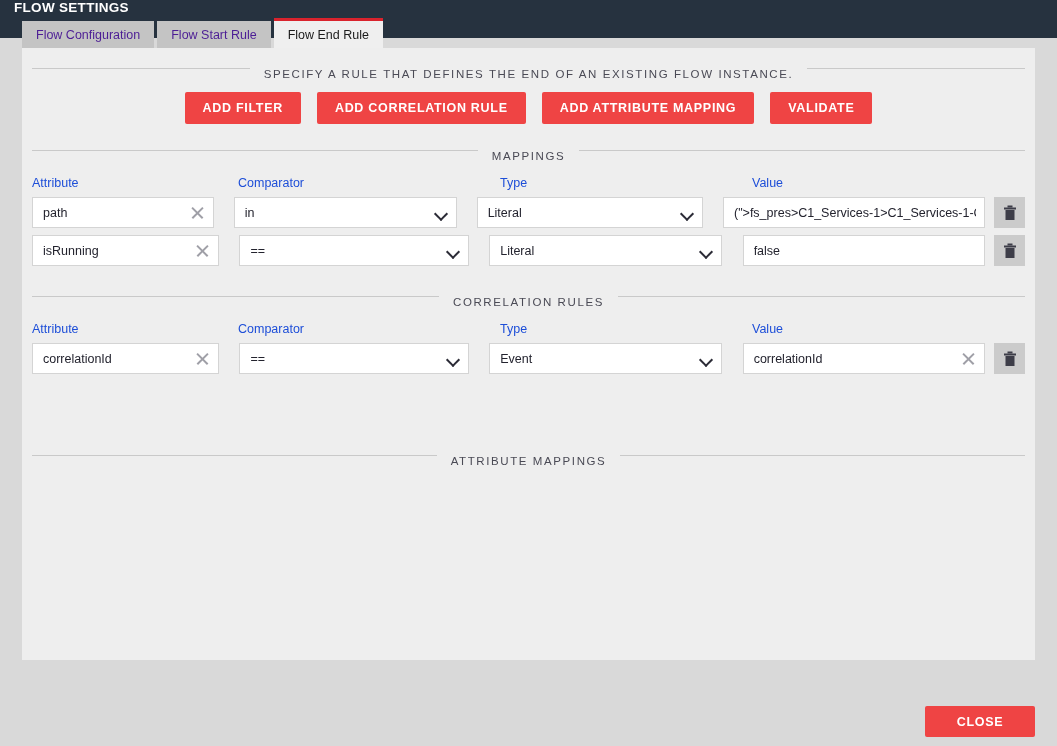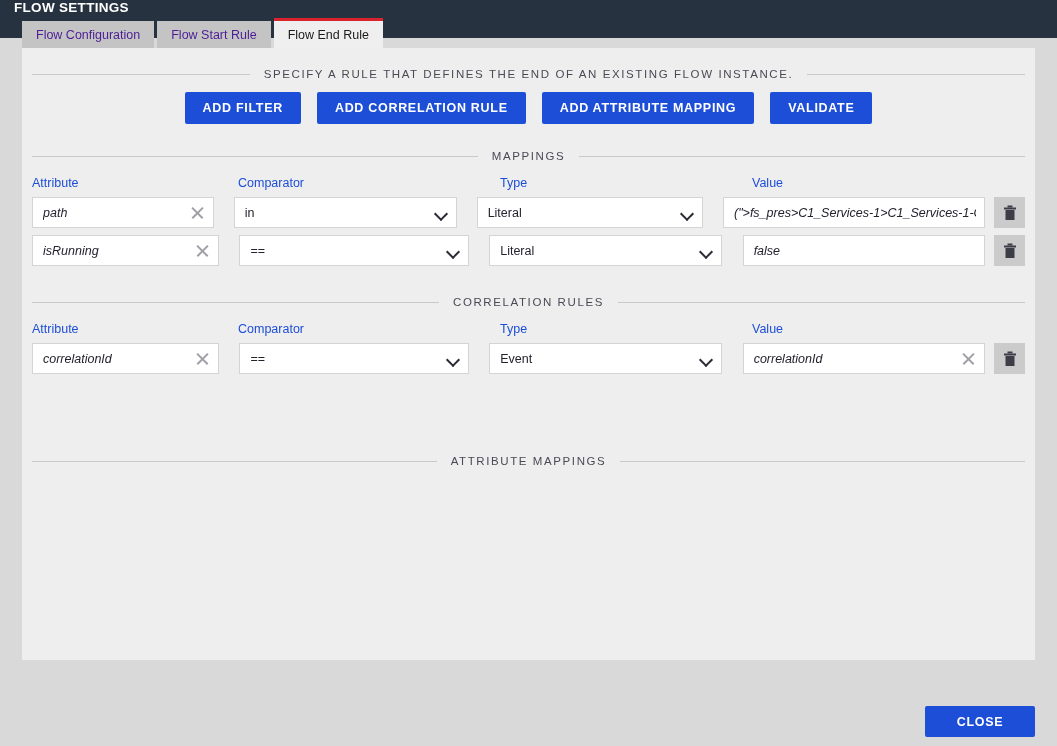--- a/index.html
+++ b/index.html
@@ -78,40 +78,39 @@
     position: absolute;
     left: 22px; top: 48px;
     width: 1013px; height: 612px;
     background: #eeeeee;
     overflow: hidden;
   }
 
   
   .divider {
     display: flex;
-    align-items: center;
     width: 100%;
     margin: 0;
   }
   .divider .line {
     flex: 1 1 auto;
     height: 1px;
     background: #c9c9c9;
   }
   .divider .dtext {
     padding: 0 14px;
     font-size: 11.5px;
     letter-spacing: 1.6px;
     color: #4a4a55;
     white-space: nowrap;
   }
 
   
   .btn {
-    background: #1d4ed8;
+    background: #ef4444;
     color: #ffffff;
     border: none;
     font-family: "Liberation Sans", sans-serif;
     font-size: 12.5px;
     font-weight: bold;
     letter-spacing: 0.7px;
     height: 32px;
     padding: 0 18px;
     cursor: pointer;
     border-radius: 2px;
@@ -165,21 +164,21 @@
     color: #23232e;
     position: relative;
   }
   .field .txt {
     flex: 1 1 auto;
     overflow: hidden;
     white-space: nowrap;
     text-overflow: clip;
   }
   .field.select { cursor: pointer; }
-  .field.input { cursor: text; font-style: italic; }
+  .field.input { cursor: text; }
 
   .xicon {
     width: 16px; height: 16px;
     flex: 0 0 auto;
     margin-left: 6px;
     position: relative;
     cursor: pointer;
     opacity: 0.72;
   }
   .xicon::before, .xicon::after {

